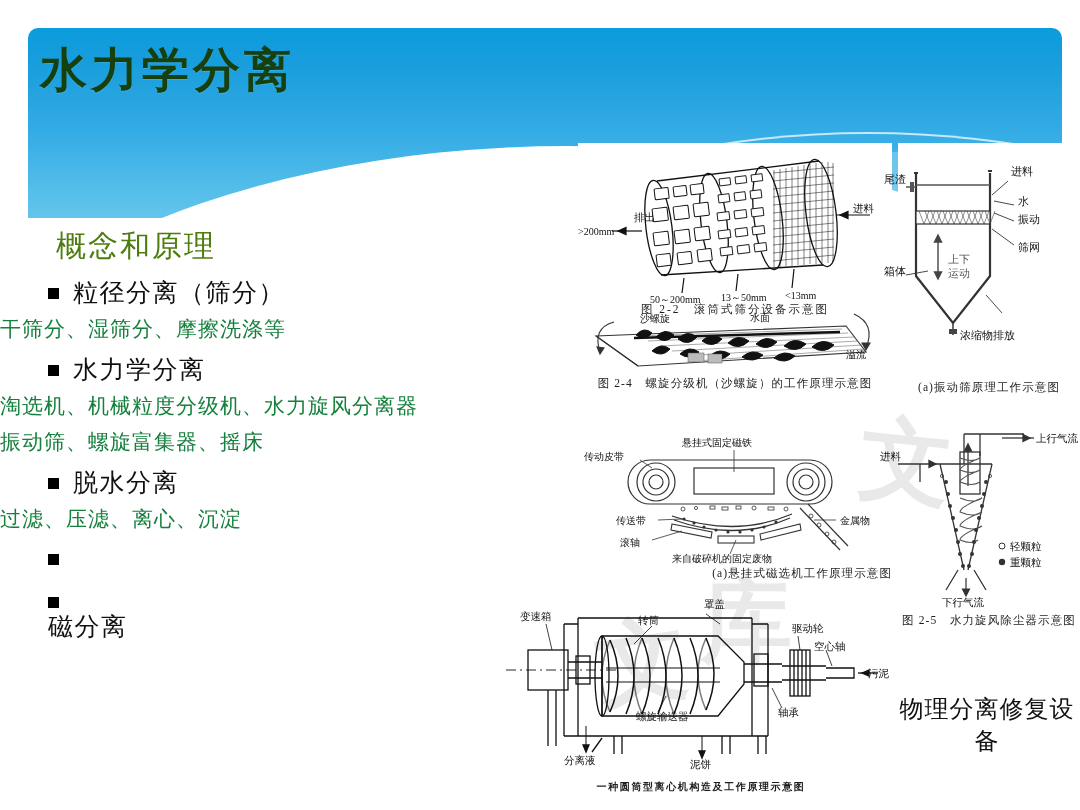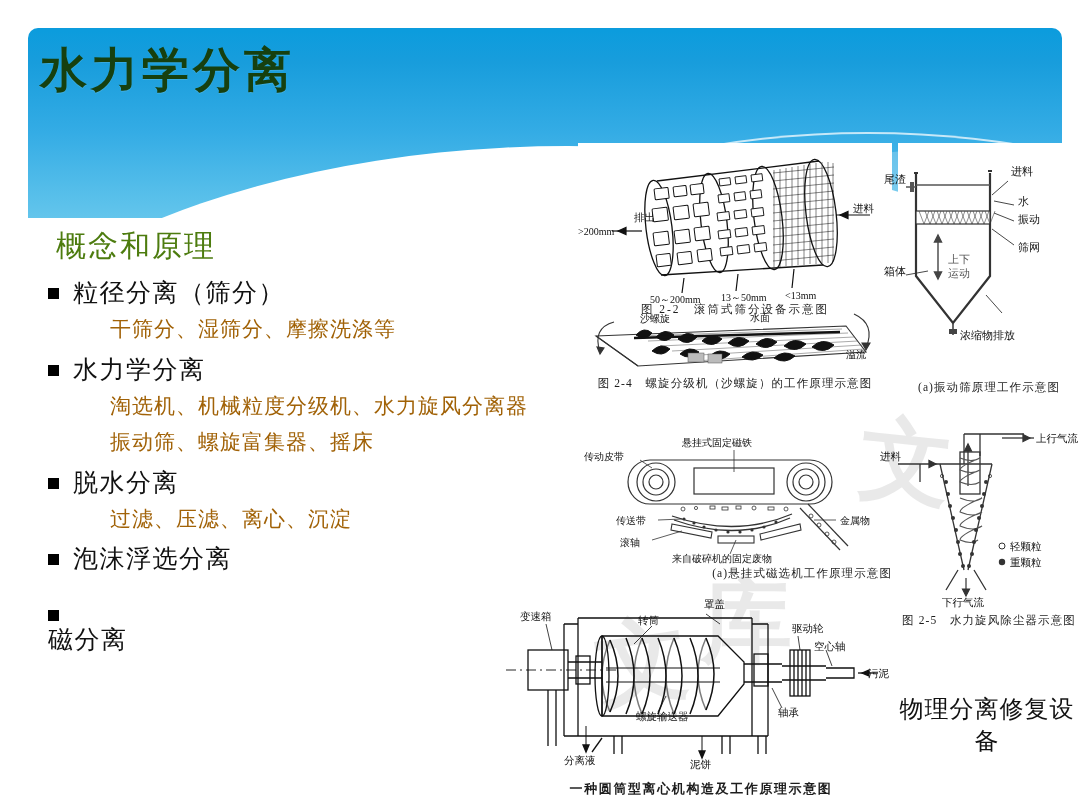--- a/index.html
+++ b/index.html
@@ -47,22 +47,22 @@
     margin-left:56px;font-size:30px;color:#4d7c0f;letter-spacing:2px;
     line-height:1.2;margin-bottom:10px;
   }
   .bullets{list-style:none;margin:0;padding:0;}
   .b-row{display:flex;align-items:flex-start;margin:0 0 2px 0;padding-left:48px;}
   .sq{
     width:11px;height:11px;background:#000;flex:0 0 auto;margin-top:14px;margin-right:14px;
   }
   .b-main{font-size:25px;color:#111;letter-spacing:1.5px;line-height:1.52;}
   .b-sub{
-    font-size:21px;color:#a16207;letter-spacing:1px;line-height:1.5;
-    padding-left:110px;margin:1px 0 5px 0;
+    font-size:21px;color:#15803d;letter-spacing:1px;line-height:1.5;
+    margin:1px 0 5px 0;
   }
 
   
   .figs{position:absolute;left:0;top:0;width:1080px;height:810px;pointer-events:none;}
   .fig{position:absolute;background:#fff;}
   .fig.transparent{background:transparent;}
   .cap{
     text-align:center;font-size:11.5px;color:#1d1d1d;letter-spacing:1.1px;
     font-family:"Liberation Serif","DejaVu Serif",serif;
   }
@@ -114,21 +114,20 @@
       <div class="b-sub">振动筛、螺旋富集器、摇床</div>
 
       <div class="b-row">
         <span class="sq"></span>
         <span class="b-main">脱水分离</span>
       </div>
       <div class="b-sub">过滤、压滤、离心、沉淀</div>
 
       <div class="b-row">
         <span class="sq"></span>
-        <span class="b-main">泡沫浮选分离</span>
       </div>
 
       <div class="b-row" style="margin-top:18px;flex-direction:column;">
         <span class="sq"></span>
         <span class="b-main">磁分离</span>
       </div>
 
     </div>
   </div>
 
@@ -532,19 +531,19 @@
         <text x="132" y="36" font-size="10.5" fill="#111" font-family="'Liberation Serif',serif">转筒</text>
         <text x="286" y="44" font-size="10.5" fill="#111" font-family="'Liberation Serif',serif">驱动轮</text>
         <text x="308" y="62" font-size="10.5" fill="#111" font-family="'Liberation Serif',serif">空心轴</text>
         <text x="362" y="89" font-size="10.5" fill="#111" font-family="'Liberation Serif',serif">污泥</text>
         <text x="272" y="128" font-size="10.5" fill="#111" font-family="'Liberation Serif',serif">轴承</text>
         <text x="130" y="132" font-size="10.5" fill="#111" font-family="'Liberation Serif',serif">螺旋输送器</text>
         <text x="58" y="176" font-size="10.5" fill="#111" font-family="'Liberation Serif',serif">分离液</text>
         <text x="184" y="180" font-size="10.5" fill="#111" font-family="'Liberation Serif',serif">泥饼</text>
       </svg>
     </div>
-    <div class="cap" style="position:absolute;left:506px;top:780px;width:390px;font-weight:bold;letter-spacing:1.6px;font-size:13px;">一种圆筒型离心机构造及工作原理示意图</div>
+    <div class="cap" style="position:absolute;left:506px;top:780px;width:390px;font-weight:bold;letter-spacing:1.6px;font-size:10px;">一种圆筒型离心机构造及工作原理示意图</div>
 
   </div>
 
   <div class="equip-cap">物理分离修复设备</div>
 
 </div>
 
 </body></html>

